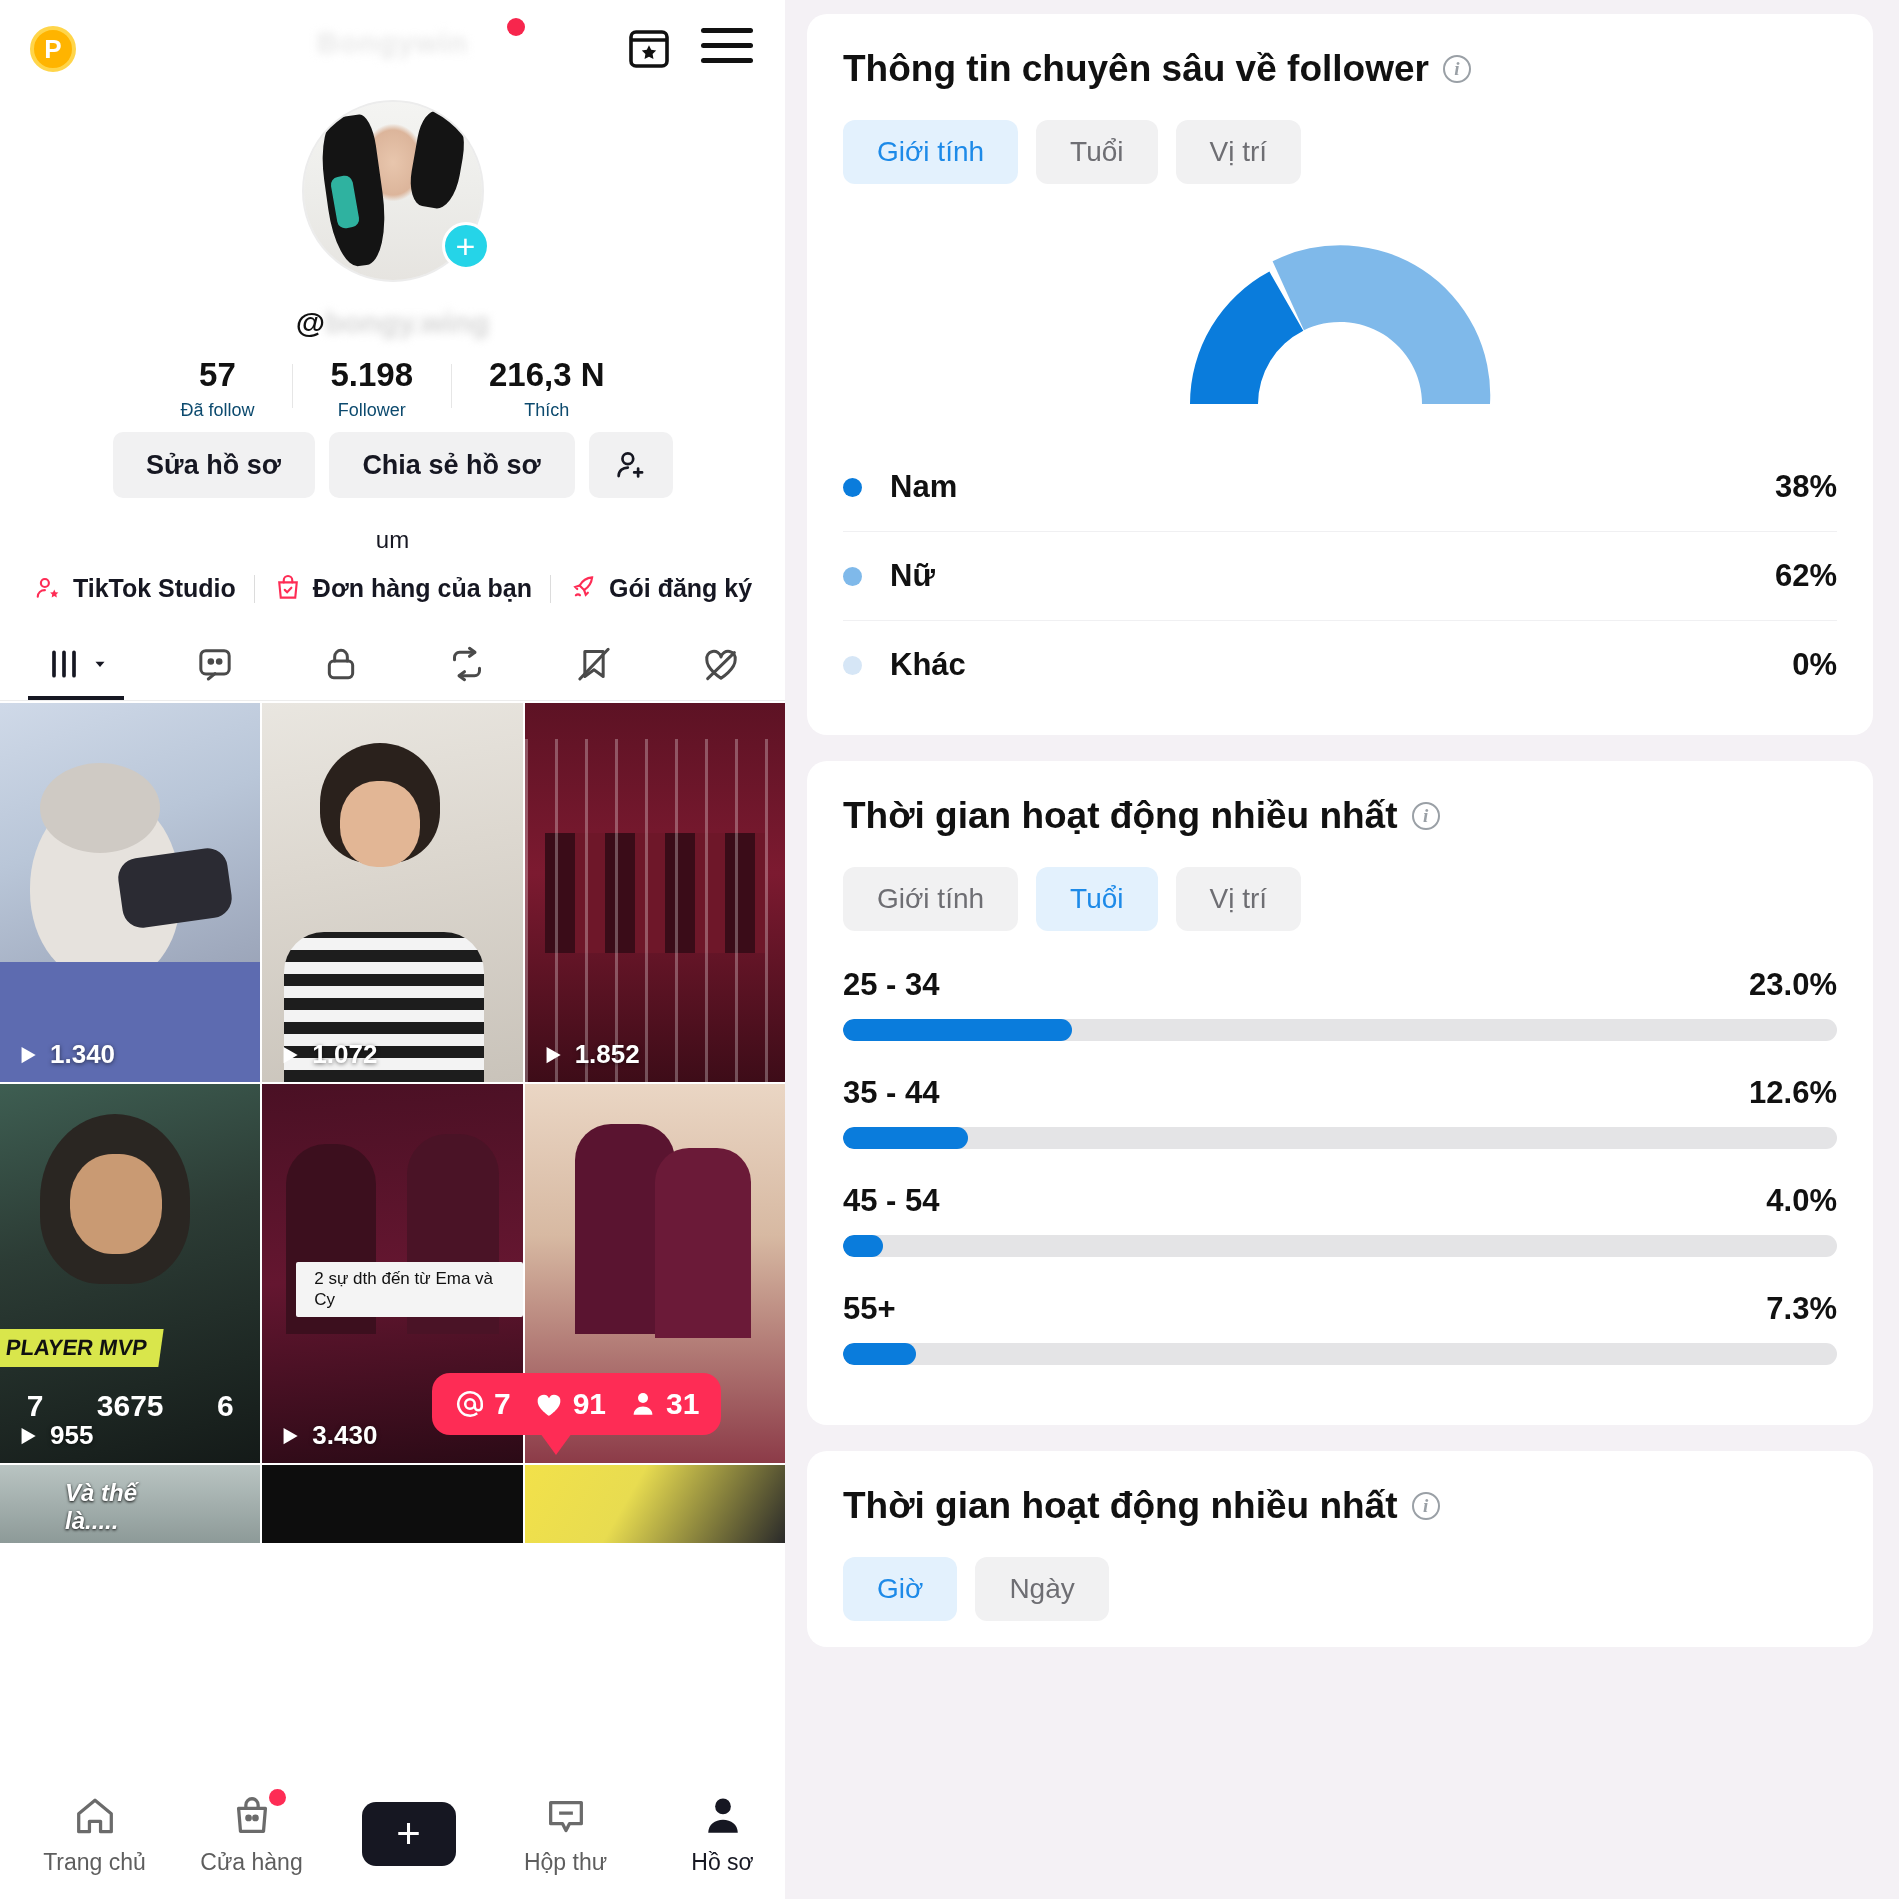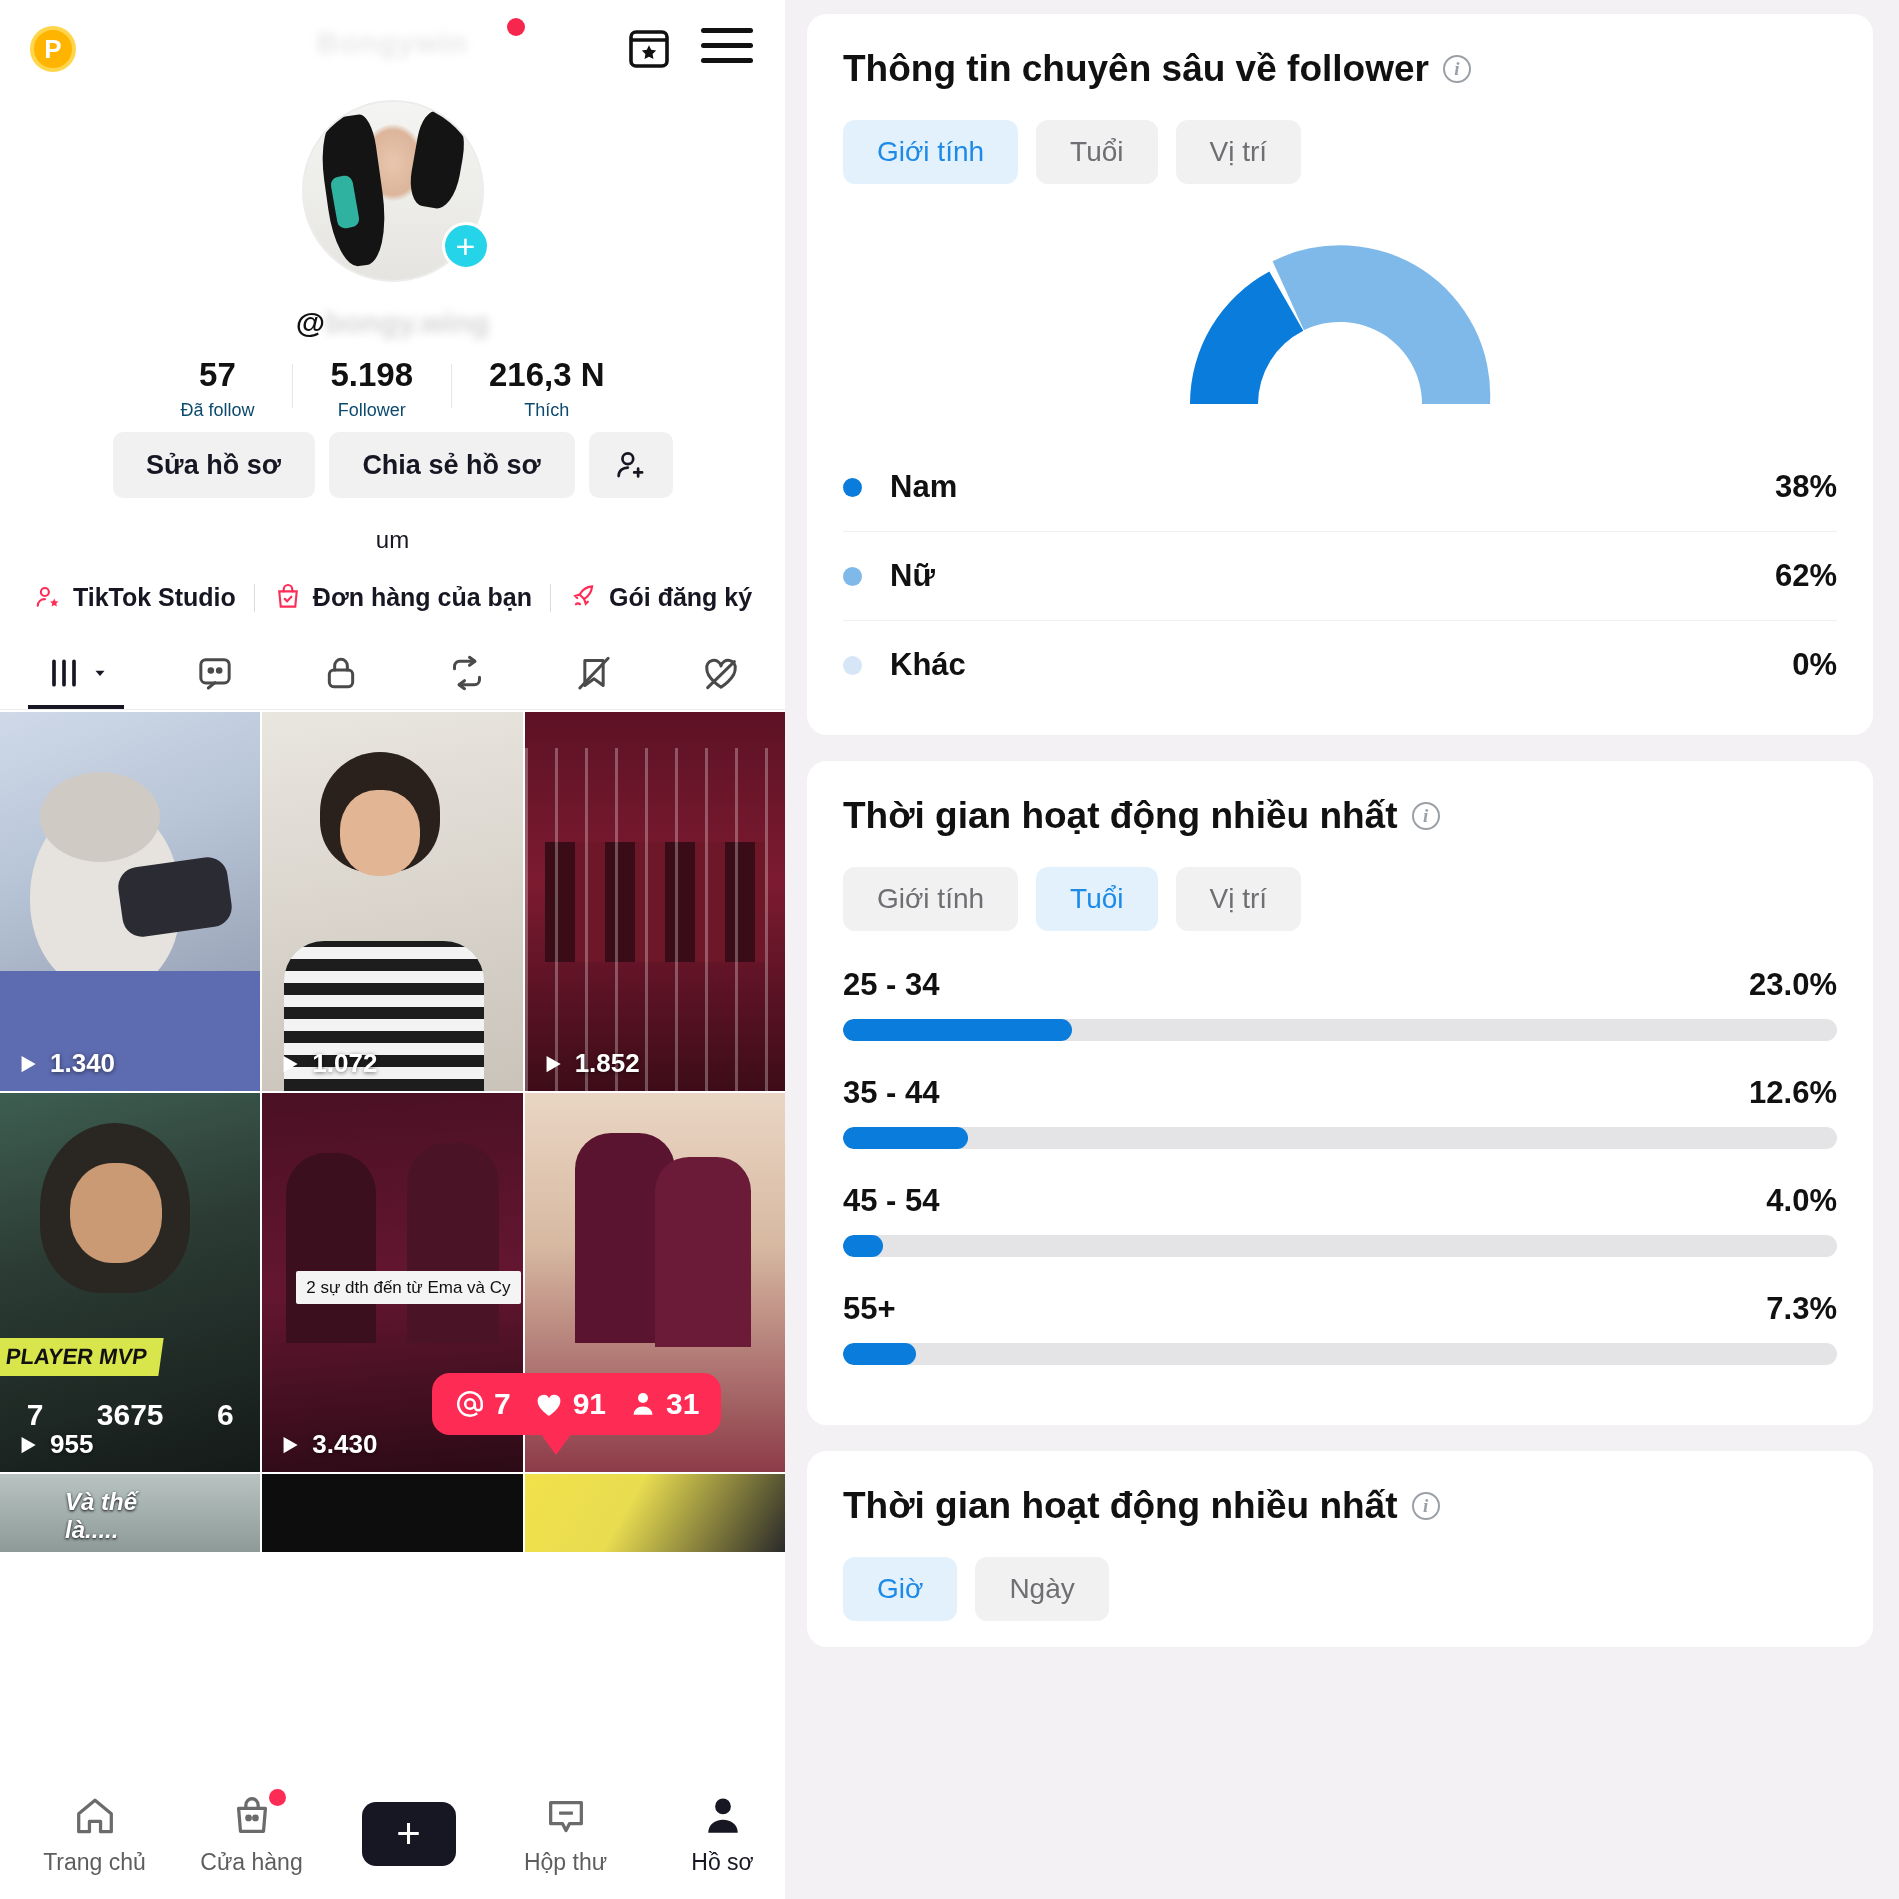--- a/index.html
+++ b/index.html
@@ -124,21 +124,21 @@
   .btn-share { width: 246px; }
   .btn-adduser { width: 84px; }
 
   .bio {
     text-align: center; font-size: 24px; color: #161722;
     margin-top: 28px;
   }
 
   .links-row {
     display: flex; justify-content: center; align-items: flex-end;
-    gap: 0; margin-top: 28px; font-size: 25px; font-weight: bold;
+    gap: 0; margin-top: 19px; font-size: 25px; font-weight: bold;
     color: #161722;
   }
   .link-item { display: flex; align-items: center; gap: 10px; padding: 0 18px; cursor: pointer; }
   .link-sep { width: 1px; height: 28px; background: #dcdcdc; }
 
   .tabs-row {
     display: flex; align-items: flex-end; justify-content: space-around;
     margin-top: 26px; height: 72px; border-bottom: 1px solid #ececec;
   }
   .tab-item {
@@ -190,21 +190,21 @@
     background:#d9e64b; color:#111; font-size:22px; font-weight:bold;
     transform: skewX(-8deg);
   }
   .c4 .hud { position:absolute; left:0; right:0; bottom:40px; display:flex; justify-content:space-around; color:#fff; font-size:30px; font-weight:bold; }
 
   .c5 .tint { background: linear-gradient(175deg,#4a1024 0%,#641630 50%,#2b0a16 100%); }
   .c5 .p1 { position:absolute; left:24px; top:60px; width:90px; height:190px; background:#3c0f1e; border-radius:40px 40px 0 0; }
   .c5 .p2 { position:absolute; right:24px; top:50px; width:92px; height:200px; background:#4a1326; border-radius:40px 40px 0 0; }
   .c5 .note {
     position:absolute; left:34px; top:178px; background:#f4f4f4; color:#111;
-    font-size:17px; padding:6px 10px; line-height:1.25; border-radius:2px;
+    font-size:17px; padding:6px 18px; line-height:1.25; border-radius:2px;
   }
 
   .c6 .tint { background: linear-gradient(180deg,#ead6c4 0%,#d7b9a2 40%,#8c3b48 100%); }
   .c6 .p1 { position:absolute; left:50px; top:40px; width:100px; height:210px; background:#5a1430; border-radius:36px 36px 0 0; }
   .c6 .p2 { position:absolute; right:34px; top:64px; width:96px; height:190px; background:#6b1a38; border-radius:34px 34px 0 0; }
 
   .row3 {
     display: grid; grid-template-columns: repeat(3, 1fr); gap: 2px;
     height: 78px; overflow: hidden; margin-top: 2px;
   }

